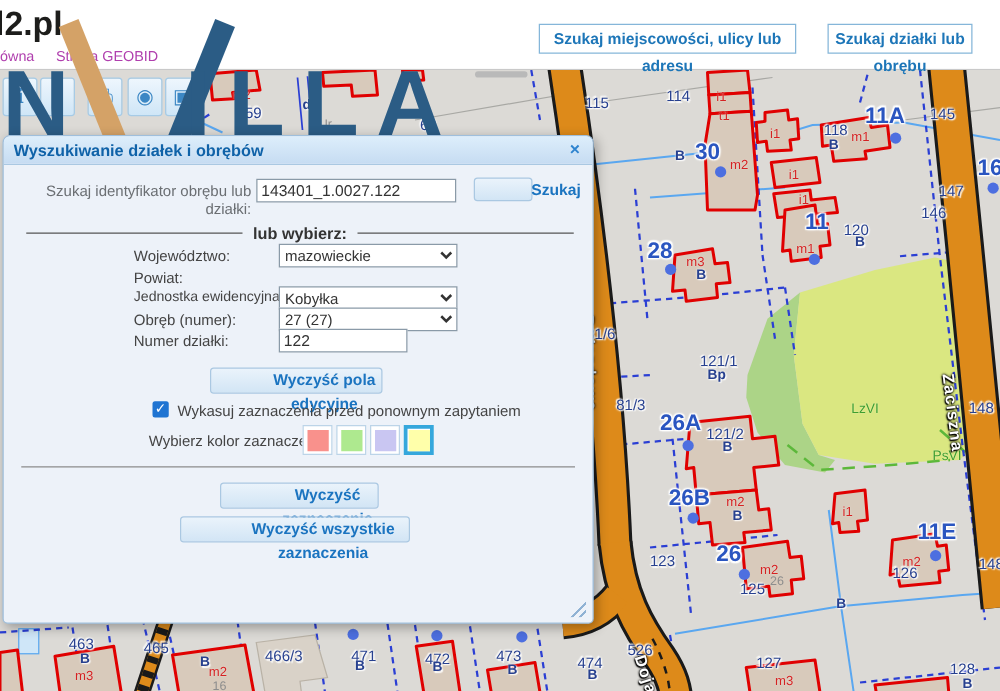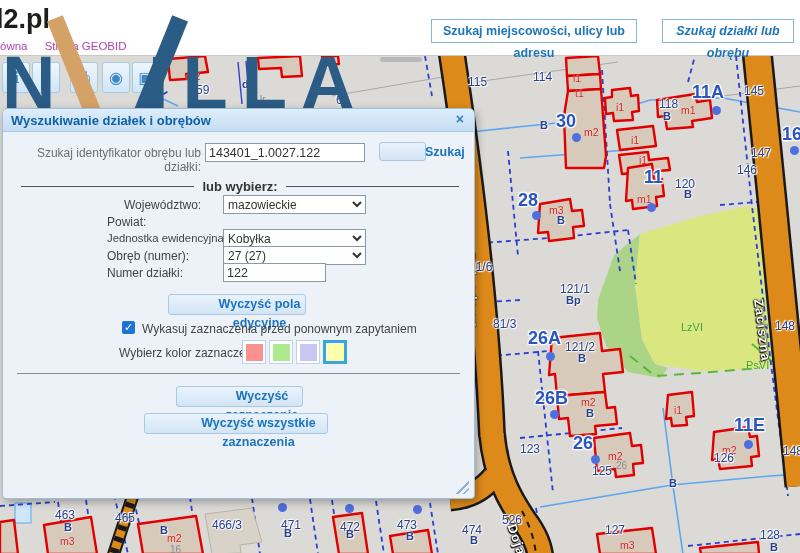--- a/index.html
+++ b/index.html
@@ -8,21 +8,21 @@
 
   
   .header{position:absolute;left:0;top:0;width:800px;height:55px;background:#fff;z-index:8;}
   .logo{position:absolute;left:-4px;top:4px;font-size:27px;font-weight:bold;color:#1d1d1b;letter-spacing:0;}
   .nav{position:absolute;left:0;top:40px;font-size:11.5px;color:#b03fae;}
   .nav a{color:#b03fae;text-decoration:none;margin-right:14px;cursor:pointer;}
   .hbtn{position:absolute;top:19px;height:24px;background:#fff;border:1px solid #85b6d9;
         color:#1d76b8;font-size:12.5px;font-weight:bold;text-align:center;line-height:22px;
         cursor:pointer;box-sizing:border-box;}
   .hbtn1{left:431px;width:206px;}
-  .hbtn2{left:662px;width:132px;font-style:italic;}
+  .hbtn2{left:662px;width:116px;}
 
   
   .map{position:absolute;left:0;top:55px;width:800px;height:498px;background:#dcdad6;
        overflow:hidden;border-top:1px solid #c9c9c9;z-index:1;}
   .map svg{position:absolute;left:0;top:0;}
   .scrollthumb{position:absolute;left:380px;top:1px;width:42px;height:5px;background:#b9b9b9;border-radius:3px;z-index:3;}
 
   .tbar{position:absolute;left:0;top:6px;z-index:2;}
   .tbtn{position:absolute;top:0;width:28px;height:31px;background:linear-gradient(#eef6fd,#cfe6f7);
         border:1px solid #a6cbe6;border-radius:3px;color:#3c87c4;font-size:16px;text-align:center;
@@ -321,21 +321,21 @@
   <div class="f-label" style="left:15px;top:37px;width:183px;text-align:right;">Szukaj identyfikator obrębu lub działki:</div>
   <input type="text" style="left: 202px; top: 34px; width: 152px;" value="143401_1.0027.122">
   <div class="dbtn" style="left:376px;top:33px;width:46px;height:19px;line-height:18px;">Szukaj</div>
 
   <div class="orline">
     <span class="hr"></span>
     <span class="txt">lub wybierz:</span>
     <span class="hr"></span>
   </div>
 
-  <div class="f-label" style="left:121px;top:89px;color:#444;">Województwo:</div>
+  <div class="f-label" style="left:104px;top:89px;color:#444;">Województwo:</div>
   <select style="left:220px;top:86px;width:143px;"><option>mazowieckie</option></select>
 
   <div class="f-label" style="left:104px;top:106px;color:#444;">Powiat:</div>
 
   <div class="f-label" style="left:104px;top:123px;font-size:11.3px;color:#444;">Jednostka ewidencyjna:</div>
   <select style="left:220px;top:120px;width:143px;"><option>Kobyłka</option></select>
 
   <div class="f-label" style="left:104px;top:140px;color:#444;">Obręb (numer):</div>
   <select style="left:220px;top:137px;width:143px;"><option>27 (27)</option></select>
 

